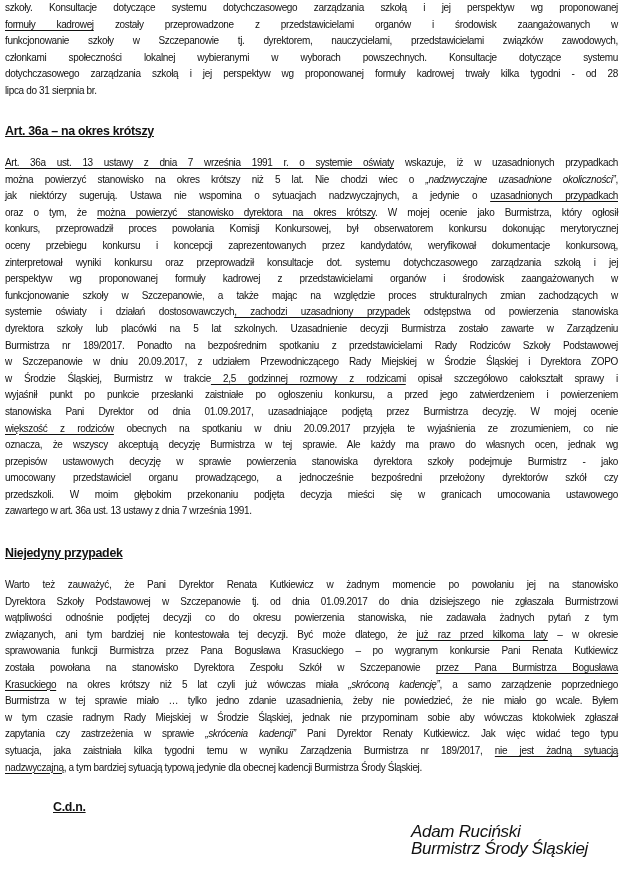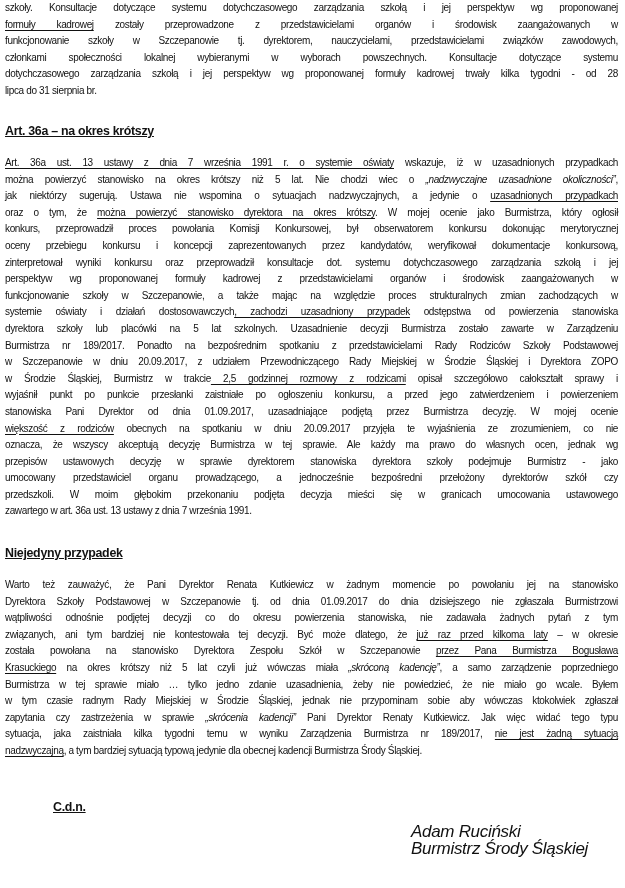--- a/index.html
+++ b/index.html
@@ -65,33 +65,34 @@
       <div class="line"><span>funkcjonowanie szkoły w Szczepanowie, a także mając na względzie proces strukturalnych zmian zachodzących w</span></div>
       <div class="line"><span>systemie oświaty i działań dostosowawczych</span><span class="u">, zachodzi uzasadniony przypadek</span><span> odstępstwa od powierzenia stanowiska</span></div>
       <div class="line"><span>dyrektora szkoły lub placówki na 5 lat szkolnych. Uzasadnienie decyzji Burmistrza zostało zawarte w Zarządzeniu</span></div>
       <div class="line"><span>Burmistrza nr 189/2017. Ponadto na bezpośrednim spotkaniu z przedstawicielami Rady Rodziców Szkoły Podstawowej</span></div>
       <div class="line"><span>w Szczepanowie w dniu 20.09.2017, z udziałem Przewodniczącego Rady Miejskiej w Środzie Śląskiej i Dyrektora ZOPO</span></div>
       <div class="line"><span>w Środzie Śląskiej, Burmistrz w trakcie</span><span class="u"> 2,5 godzinnej rozmowy z rodzicami</span><span> opisał szczegółowo całokształt sprawy i</span></div>
       <div class="line"><span>wyjaśnił punkt po punkcie przesłanki zaistniałe po ogłoszeniu konkursu, a przed jego zatwierdzeniem i powierzeniem</span></div>
       <div class="line"><span>stanowiska Pani Dyrektor od dnia 01.09.2017, uzasadniające podjętą przez Burmistrza decyzję. W mojej  ocenie</span></div>
       <div class="line"><span class="u">większość z rodziców</span><span> obecnych na spotkaniu w dniu 20.09.2017 przyjęła te wyjaśnienia ze zrozumieniem, co nie</span></div>
       <div class="line"><span>oznacza, że wszyscy akceptują decyzję Burmistrza w tej sprawie. Ale każdy ma prawo do własnych ocen, jednak wg</span></div>
-      <div class="line"><span>przepisów ustawowych decyzję w sprawie dyrektorem stanowiska dyrektora szkoły podejmuje Burmistrz - jako</span></div>
+      <div class="line"><span>przepisów ustawowych decyzję w sprawie powierzenia stanowiska dyrektora szkoły podejmuje Burmistrz - jako</span></div>
       <div class="line"><span>umocowany przedstawiciel organu prowadzącego, a jednocześnie bezpośredni przełożony dyrektorów szkół czy</span></div>
       <div class="line"><span>przedszkoli. W moim głębokim przekonaniu podjęta decyzja mieści się w granicach umocowania ustawowego</span></div>
       <div class="line last"><span>zawartego w art.  36a  ust. 13 ustawy  z  dnia 7  września 1991.</span></div>
     </div>
 
   <div class="heading" style="top:545px;">Niejedyny przypadek</div>
 
   <div class="para" id="p3" style="top:577px;">
       <div class="line"><span>Warto też zauważyć, że Pani Dyrektor Renata Kutkiewicz w żadnym momencie po powołaniu jej na stanowisko</span></div>
       <div class="line"><span>Dyrektora Szkoły Podstawowej w Szczepanowie tj. od dnia 01.09.2017 do dnia dzisiejszego nie zgłaszała Burmistrzowi</span></div>
       <div class="line"><span>wątpliwości odnośnie podjętej decyzji co do okresu powierzenia stanowiska, nie zadawała żadnych pytań z tym</span></div>
       <div class="line"><span>związanych, ani tym bardziej nie kontestowała tej decyzji. Być może dlatego, że </span><span class="u">już raz przed kilkoma laty</span><span> – w okresie</span></div>
+      <div class="line"><span>sprawowania funkcji Burmistrza przez Pana Bogusława Krasuckiego – po wygranym konkursie Pani Renata Kutkiewicz</span></div>
       <div class="line"><span>została powołana na stanowisko Dyrektora Zespołu Szkół w Szczepanowie </span><span class="u">przez Pana Burmistrza Bogusława</span></div>
       <div class="line"><span class="u">Krasuckiego</span><span> na okres krótszy niż 5 lat czyli już wówczas miała </span><span class="i">„skróconą kadencję”</span><span>, a samo zarządzenie poprzedniego</span></div>
       <div class="line"><span>Burmistrza w tej sprawie miało … tylko jedno zdanie uzasadnienia, żeby nie powiedzieć, że nie miało go wcale.  Byłem</span></div>
       <div class="line"><span>w tym czasie radnym Rady Miejskiej w Środzie Śląskiej, jednak nie przypominam sobie aby wówczas ktokolwiek zgłaszał</span></div>
       <div class="line"><span>zapytania czy zastrzeżenia w sprawie </span><span class="i">„skrócenia kadencji”</span><span> Pani Dyrektor Renaty Kutkiewicz. Jak więc widać tego typu</span></div>
       <div class="line"><span>sytuacja, jaka zaistniała kilka tygodni temu w wyniku Zarządzenia Burmistrza nr 189/2017, </span><span class="u">nie jest żadną sytuacją</span></div>
       <div class="line last"><span class="u">nadzwyczajną</span><span>, a tym bardziej sytuacją typową jedynie dla obecnej kadencji Burmistrza Środy Śląskiej.</span></div>
     </div>
 
   <div class="heading" style="top:799px;margin-left:48px;">C.d.n.</div>

